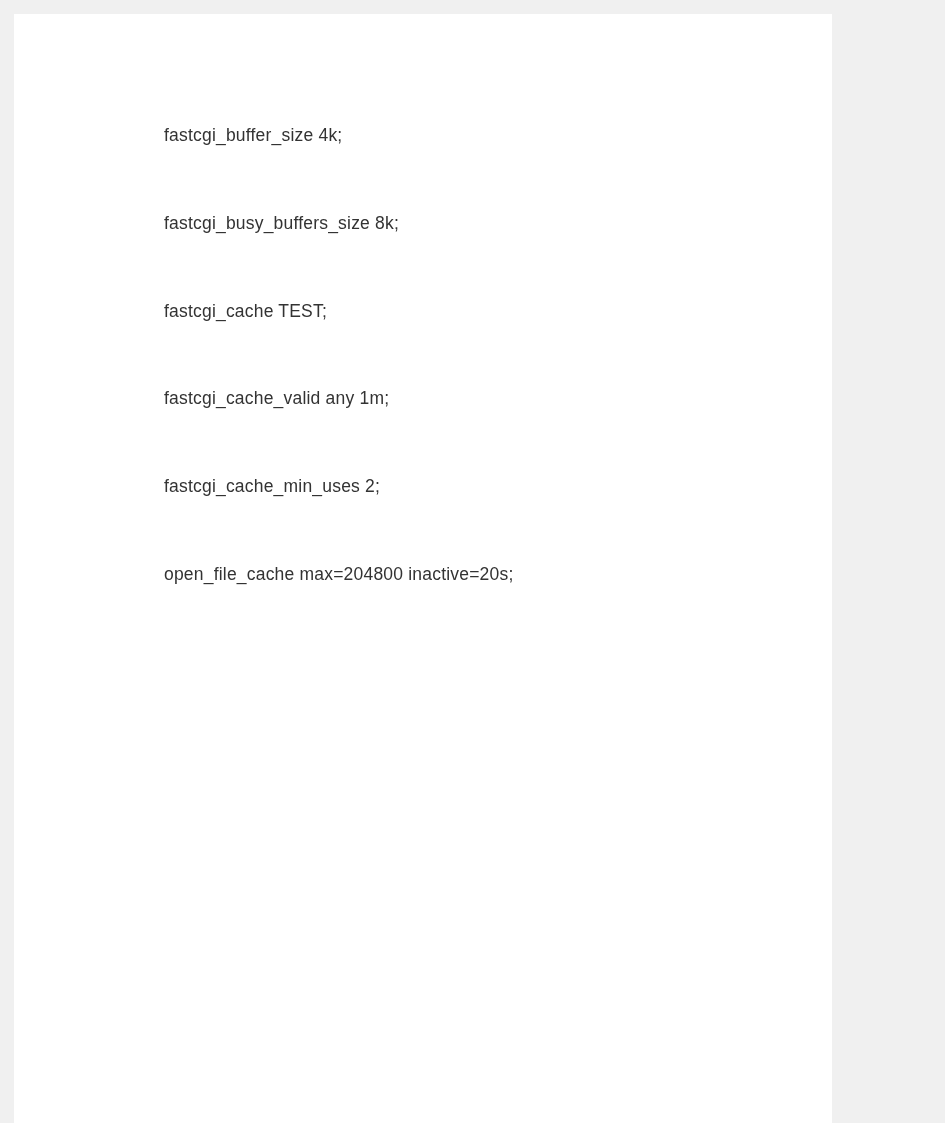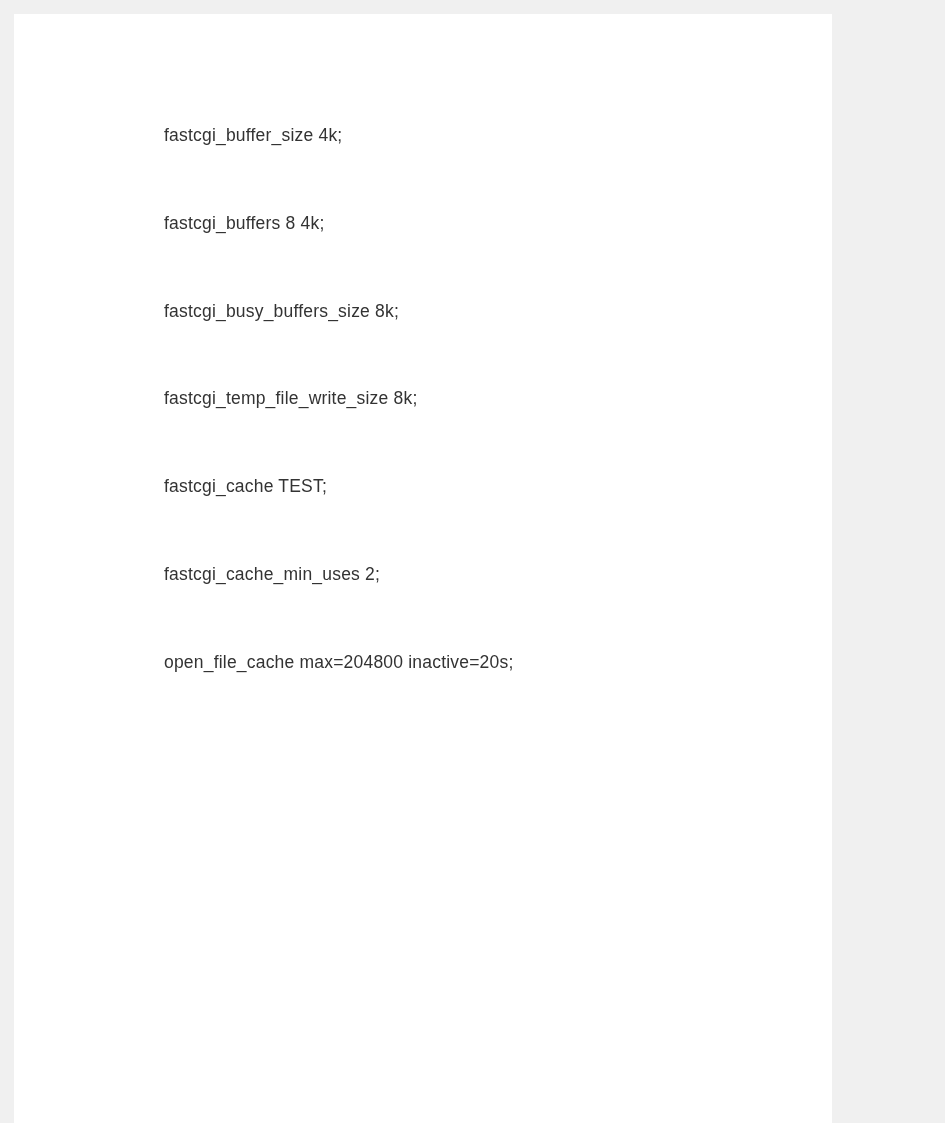--- a/index.html
+++ b/index.html
@@ -28,20 +28,19 @@
       margin-bottom: 65px;
       line-height: 1.3;
       white-space: nowrap;
     }
   </style>
 </head>
 <body>
 
 <div class="page">
   <div class="config-line">fastcgi_buffer_size 4k;</div>
-  <div class="config-line">fastcgi_buffers 8 4k;</div>
   <div class="config-line">fastcgi_busy_buffers_size 8k;</div>
-  <div class="config-line">fastcgi_temp_file_write_size 8k;</div>
   <div class="config-line">fastcgi_cache TEST;</div>
+  <div class="config-line">fastcgi_cache_valid any 1m;</div>
   <div class="config-line">fastcgi_cache_min_uses 2;</div>
   <div class="config-line">open_file_cache max=204800 inactive=20s;</div>
 
 </div>
 
 </body></html>

